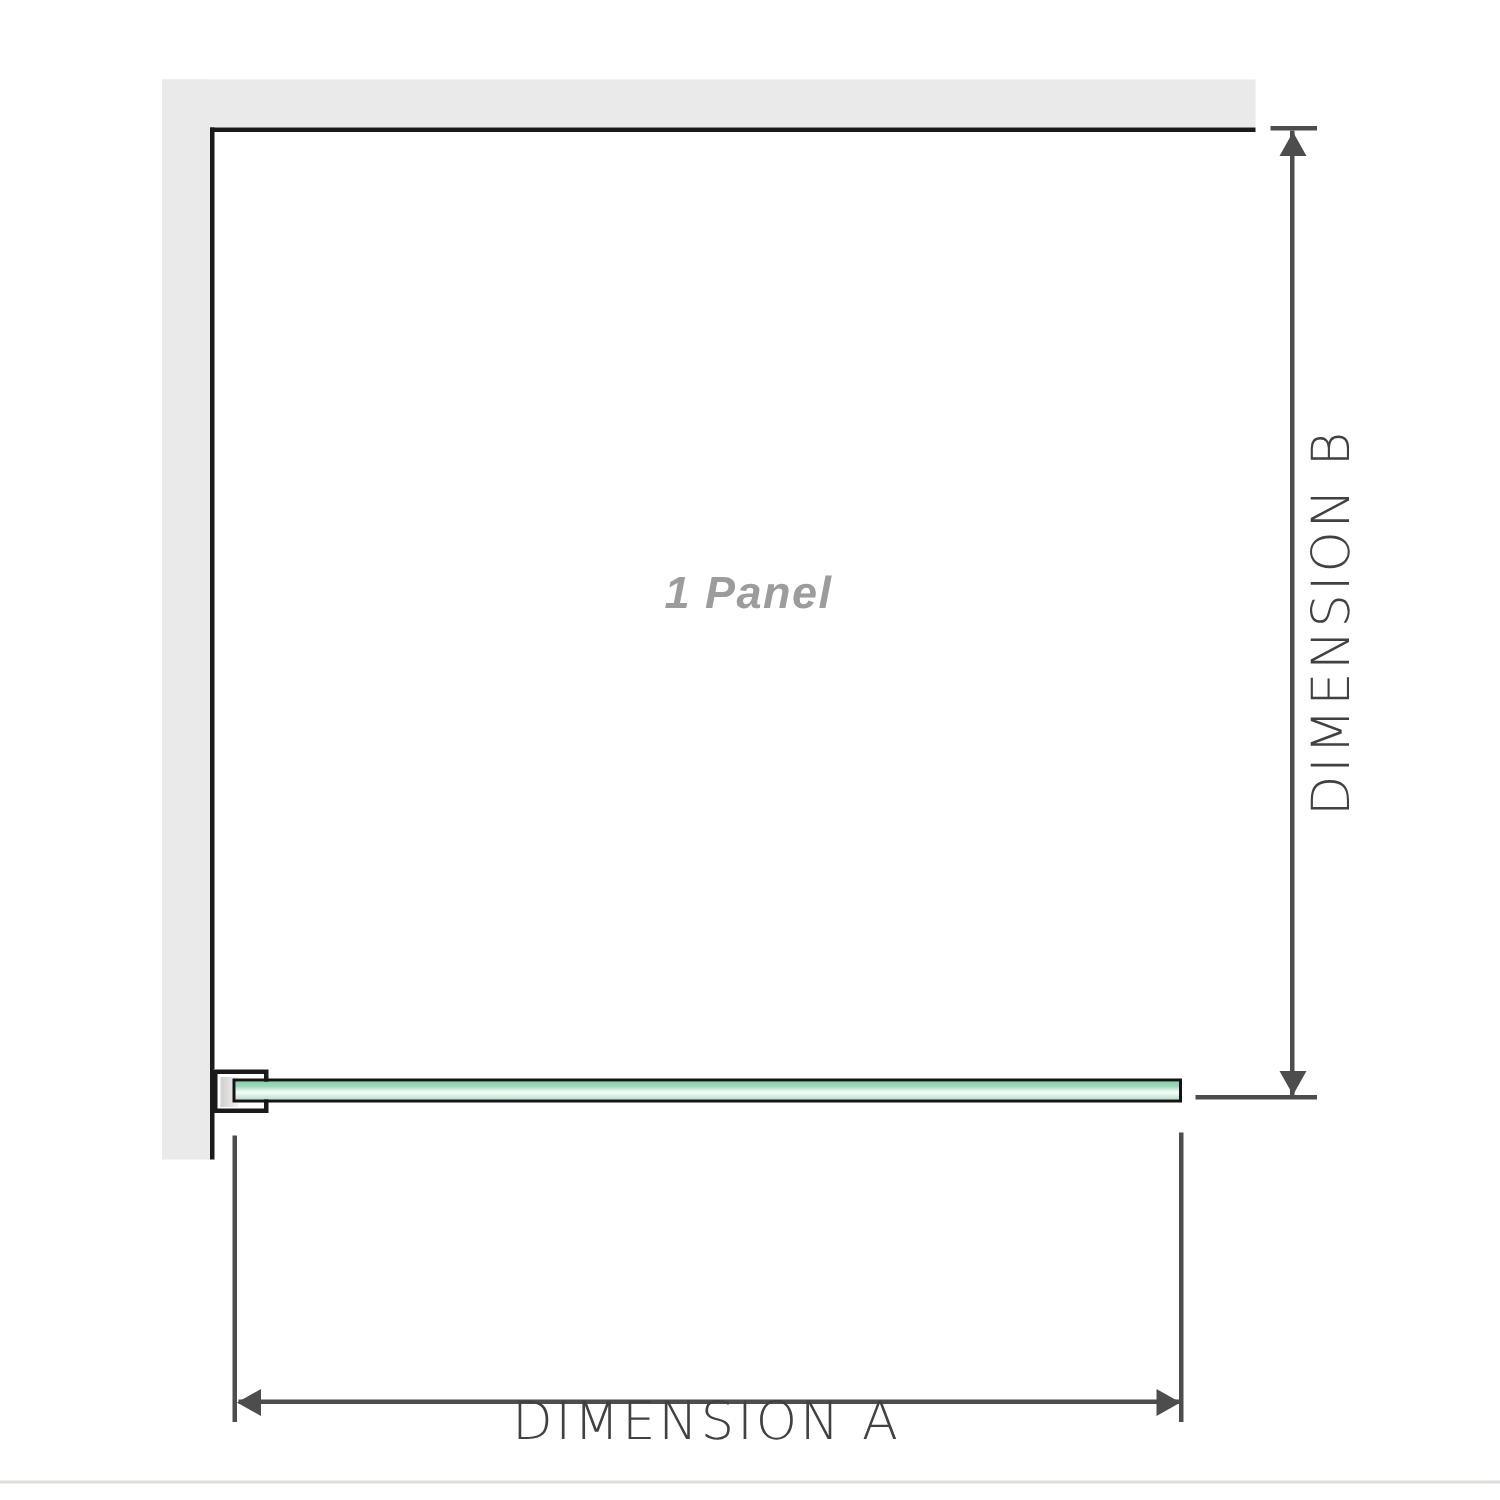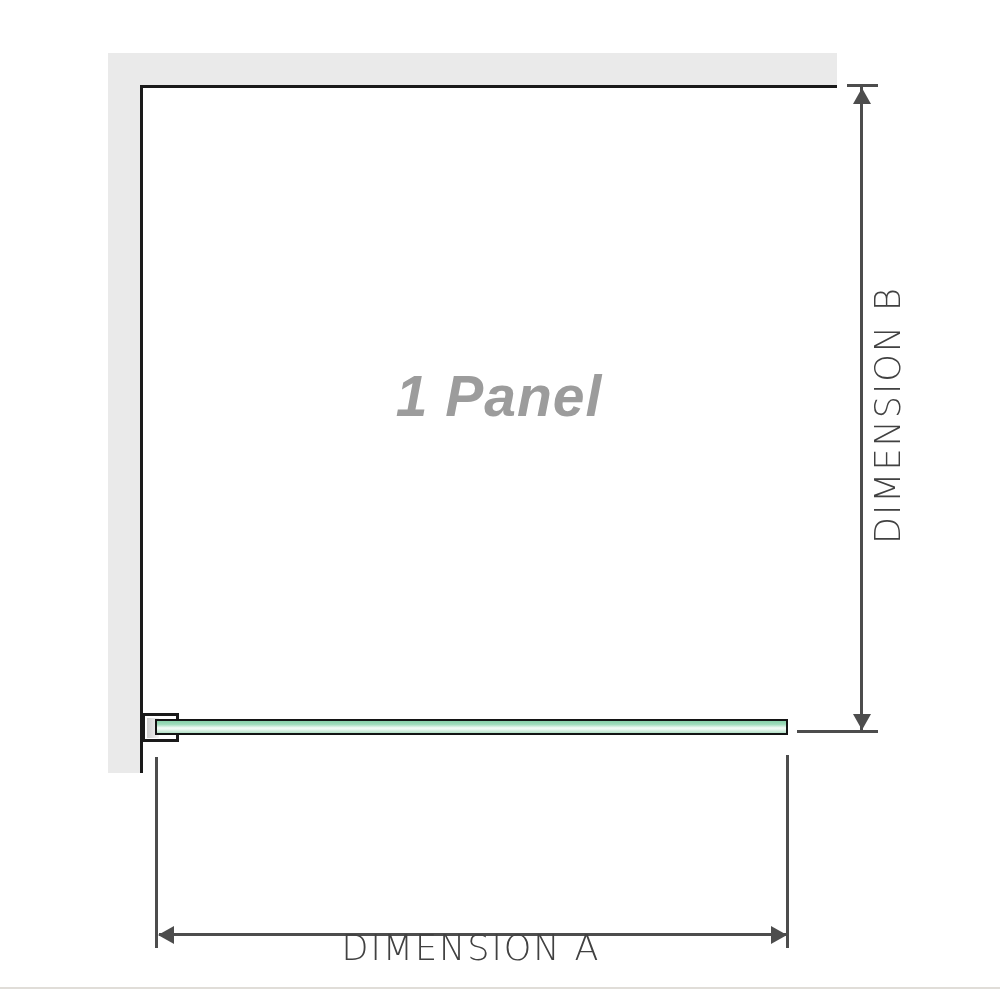--- a/index.html
+++ b/index.html
@@ -118,21 +118,21 @@
   .dim-b-label {
     left: 888px; top: 415px;
     transform: translate(-50%, -50%) rotate(-90deg);
   }
   .watermark {
     left: 499px; top: 396px;
     transform: translate(-50%, -50%);
     font-family: "Liberation Sans", sans-serif;
     font-style: italic;
     font-weight: bold;
-    font-size: 57px;
+    font-size: 30px;
     letter-spacing: 1px;
     color: var(--watermark-text, #9c9c9c);
     white-space: nowrap;
   }
 
   
   .bottom-rule {
     left: 0; top: 987px; width: 1000px; height: 2px;
     background: var(--bottom-rule, #e0ddd8);
   }

